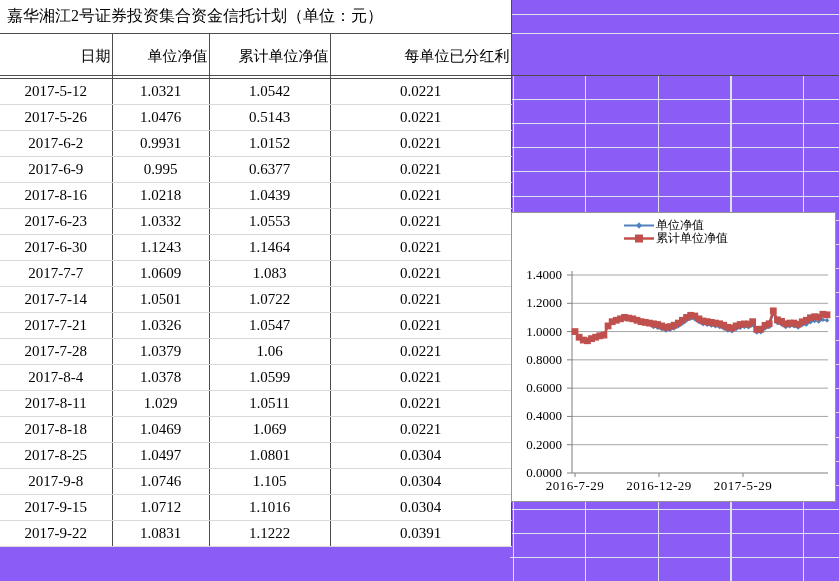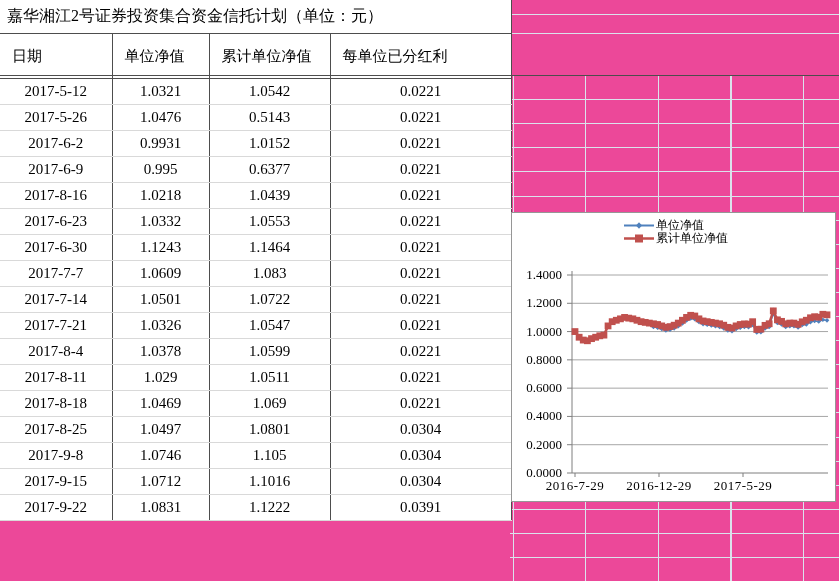--- a/index.html
+++ b/index.html
@@ -1,17 +1,17 @@
 <!DOCTYPE html>
 <html><head>
 <meta charset="utf-8">
 <style>
   html,body{margin:0;padding:0;background:#fff;}
   .stage{
-    position:relative;width:839px;height:581px;background:#ec4899;overflow:hidden;
+    position:relative;width:839px;height:581px;background:#8b5cf6;overflow:hidden;
     font-family:"Liberation Serif","DejaVu Serif",serif;color:#000;
   }
   
   .bg-hline{position:absolute;left:510px;width:329px;height:1px;background:#dbe2ec;}
   .bg-grid{
     position:absolute;left:510px;top:75px;width:329px;height:506px;
     background-image:
       repeating-linear-gradient(to bottom,#dbe2ec 0,#dbe2ec 1px,transparent 1px,transparent 24.1px),
       repeating-linear-gradient(to right,#dbe2ec 0,#dbe2ec 1px,transparent 1px,transparent 72.5px);
     background-position:0 0,3px 0;
@@ -21,21 +21,21 @@
   table.fund{
     position:absolute;left:0;top:0;width:511px;border-collapse:collapse;table-layout:fixed;
     background:#fff;font-size:15px;
   }
   table.fund td{overflow:hidden;white-space:nowrap;}
   tr.title-row td{
     height:31px;font-size:16px;padding-left:7px;text-align:left;
     border-bottom:1px solid #4d4d4d;border-right:1px solid #4d4d4d;background:#fff;
   }
   tr.head-row td{
-    height:42px;text-align:left;vertical-align:middle;
+    height:42px;text-align:right;vertical-align:middle;
     border-right:1px solid #4d4d4d;border-bottom:1px solid #4d4d4d;padding-left:12px;
   }
   tbody.rows td{
     height:23px;line-height:23px;text-align:center;
     border-right:1px solid #4d4d4d;border-bottom:1px solid #d9d9d9;
   }
   
   .chart{
     position:absolute;left:511px;top:212px;width:325px;height:290px;
     background:#fff;border:1px solid #969696;box-sizing:border-box;
@@ -125,20 +125,26 @@
         <tr>
           <td>2017-7-14</td>
           <td>1.0501</td>
           <td>1.0722</td>
           <td>0.0221</td>
         </tr>
         <tr>
           <td>2017-7-21</td>
           <td>1.0326</td>
           <td>1.0547</td>
+          <td>0.0221</td>
+        </tr>
+        <tr>
+          <td>2017-7-28</td>
+          <td>1.0379</td>
+          <td>1.06</td>
           <td>0.0221</td>
         </tr>
         <tr>
           <td>2017-8-4</td>
           <td>1.0378</td>
           <td>1.0599</td>
           <td>0.0221</td>
         </tr>
         <tr>
           <td>2017-8-11</td>

